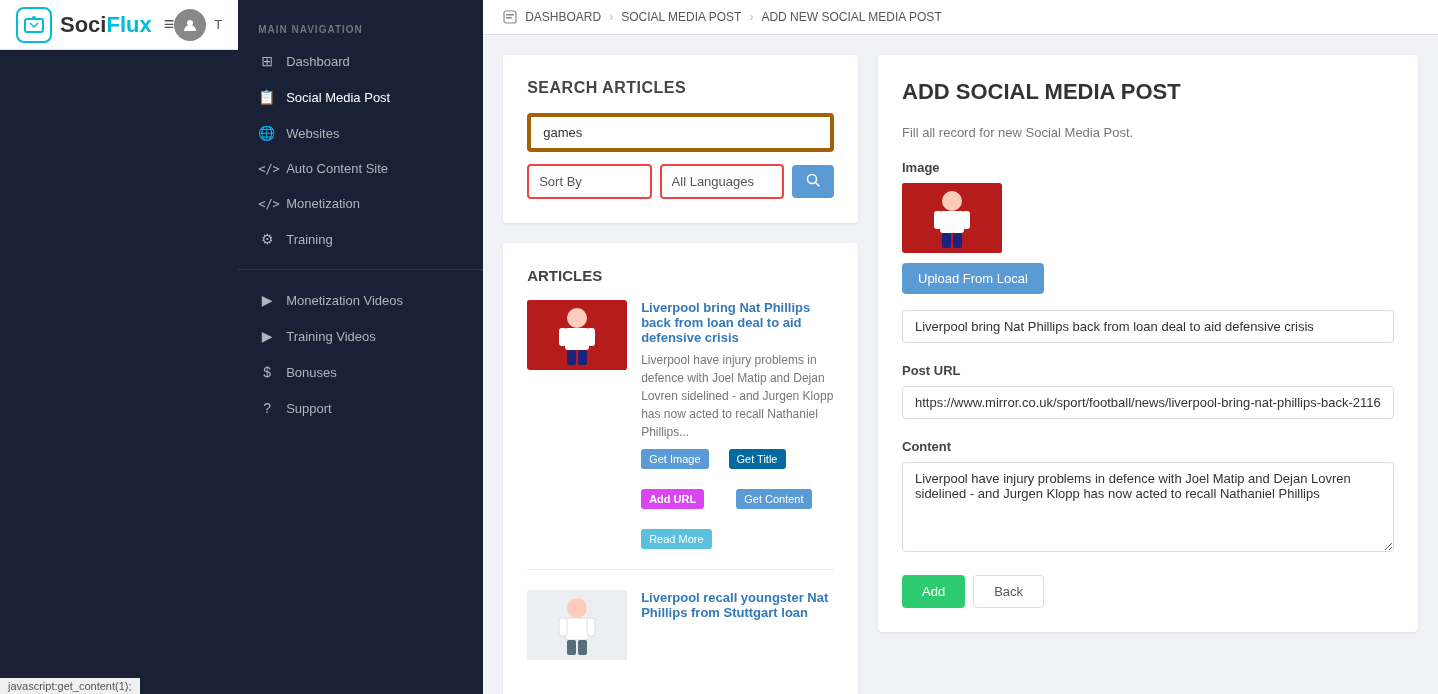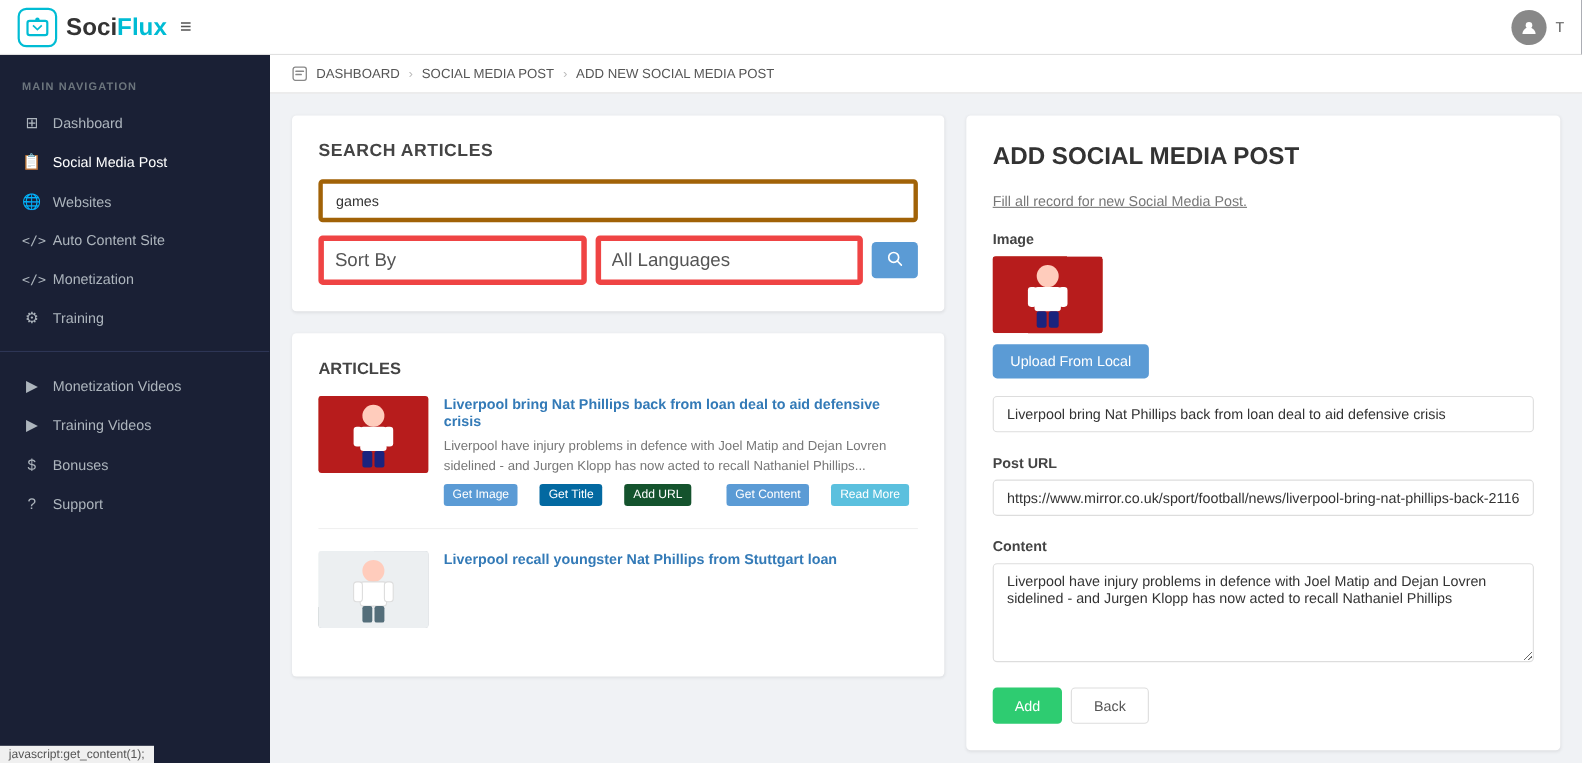--- a/index.html
+++ b/index.html
@@ -1,19 +1,19 @@
 <!DOCTYPE html>
 <html><head>
   <meta charset="utf-8">
   <style>
     * { box-sizing: border-box; margin: 0; padding: 0; }
     body { font-family: 'Segoe UI', Arial, sans-serif; background: #1a2035; color: #333; font-size: 13px; }
 
     
-    .app-wrapper { display: flex; flex-direction: column; height: 694px; width: 1438px; overflow: hidden; }
+    .app-wrapper { display: flex; flex-direction: row; height: 694px; width: 1438px; overflow: hidden; }
     .top-bar { background: #fff; height: 50px; display: flex; align-items: center; padding: 0 16px; border-bottom: 1px solid #e0e0e0; z-index: 10; flex-shrink: 0; }
     .main-area { display: flex; flex: 1; overflow: hidden; }
     .sidebar { width: 245px; background: #1a2035; color: #adb5bd; flex-shrink: 0; overflow-y: auto; padding-top: 8px; }
     .content-area { flex: 1; background: #f0f2f5; overflow-y: auto; padding: 20px; }
 
     
     .logo-area { display: flex; align-items: center; gap: 8px; }
     .logo-icon { width: 36px; height: 36px; border: 2px solid #00bcd4; border-radius: 8px; display: flex; align-items: center; justify-content: center; }
     .logo-text { font-size: 22px; font-weight: 700; }
     .logo-soci { color: #333; }
@@ -40,42 +40,42 @@
     .left-col { flex: 1; }
     .right-col { width: 540px; flex-shrink: 0; }
 
     
     .card { background: #fff; border-radius: 4px; padding: 24px; margin-bottom: 20px; box-shadow: 0 1px 3px rgba(0,0,0,0.08); }
     .card-title { font-size: 16px; font-weight: 600; color: #444; margin-bottom: 16px; text-transform: uppercase; letter-spacing: 0.5px; }
 
     
     .search-input { width: 100%; border: 4px solid #a16207; border-radius: 4px; padding: 8px 12px; font-size: 13px; color: #333; outline: none; margin-bottom: 12px; }
     .search-row { display: flex; gap: 8px; align-items: center; }
-    .select-box { flex: 1; border: 5px solid #ef4444; border-radius: 4px; padding: 8px 10px; font-size: 17px; color: #555; background: #fff; appearance: none; outline: none; cursor: pointer; }
+    .select-box { flex: 1; border: 2px solid #ef4444; border-radius: 4px; padding: 8px 10px; font-size: 13px; color: #555; background: #fff; appearance: none; outline: none; cursor: pointer; }
     .search-btn { background: #5b9bd5; border: none; border-radius: 4px; color: #fff; padding: 8px 14px; cursor: pointer; font-size: 14px; }
 
     
     .articles-title { font-size: 15px; font-weight: 600; color: #444; text-transform: uppercase; margin-bottom: 16px; }
     .article-item { display: flex; gap: 14px; margin-bottom: 20px; padding-bottom: 20px; border-bottom: 1px solid #f0f0f0; }
     .article-item:last-child { border-bottom: none; margin-bottom: 0; }
     .article-thumb { width: 100px; height: 70px; object-fit: cover; border-radius: 3px; background: #ccc; flex-shrink: 0; overflow: hidden; }
     .article-body { flex: 1; }
     .article-title-link { font-size: 13px; font-weight: 600; color: #337ab7; cursor: pointer; margin-bottom: 6px; display: block; }
     .article-excerpt { font-size: 12px; color: #777; line-height: 1.5; margin-bottom: 8px; }
     .article-actions { display: flex; gap: 20px; flex-wrap: wrap; }
     .btn-action { padding: 4px 8px; border: none; border-radius: 3px; font-size: 11px; cursor: pointer; color: #fff; }
     .btn-img { background: #5b9bd5; }
     .btn-title { background: #0369a1; }
-    .btn-url { background: #14532d; }
+    .btn-url { background: #d946ef; font-weight: bold; }
     .btn-content { background: #5b9bd5; margin-left: 12px; }
     .btn-readmore { background: #5bc0de; }
 
     
     .panel-title { font-size: 22px; font-weight: 600; color: #333; margin-bottom: 20px; }
-    .panel-subtitle { font-size: 13px; color: #777; margin-bottom: 20px; text-decoration: underline; }
+    .panel-subtitle { font-size: 13px; color: #777; margin-bottom: 20px; }
     .field-label { font-size: 13px; font-weight: 600; color: #444; margin-bottom: 8px; margin-top: 16px; }
     .field-label:first-of-type { margin-top: 0; }
     .post-image-preview { width: 100px; height: 70px; background: #ccc; border-radius: 3px; overflow: hidden; margin-bottom: 10px; }
     .upload-btn { background: #5b9bd5; color: #fff; border: none; border-radius: 4px; padding: 8px 16px; font-size: 13px; cursor: pointer; margin-bottom: 16px; }
     .form-input { width: 100%; border: 1px solid #ddd; border-radius: 4px; padding: 8px 12px; font-size: 13px; color: #333; outline: none; margin-bottom: 4px; }
     .form-textarea { width: 100%; border: 1px solid #ddd; border-radius: 4px; padding: 8px 12px; font-size: 13px; color: #333; outline: none; resize: vertical; min-height: 90px; font-family: inherit; }
     .form-actions { display: flex; gap: 8px; margin-top: 20px; }
     .btn-add { background: #2ecc71; color: #fff; border: none; border-radius: 4px; padding: 8px 20px; font-size: 13px; cursor: pointer; }
     .btn-back { background: #fff; color: #555; border: 1px solid #ddd; border-radius: 4px; padding: 8px 20px; font-size: 13px; cursor: pointer; }
 

